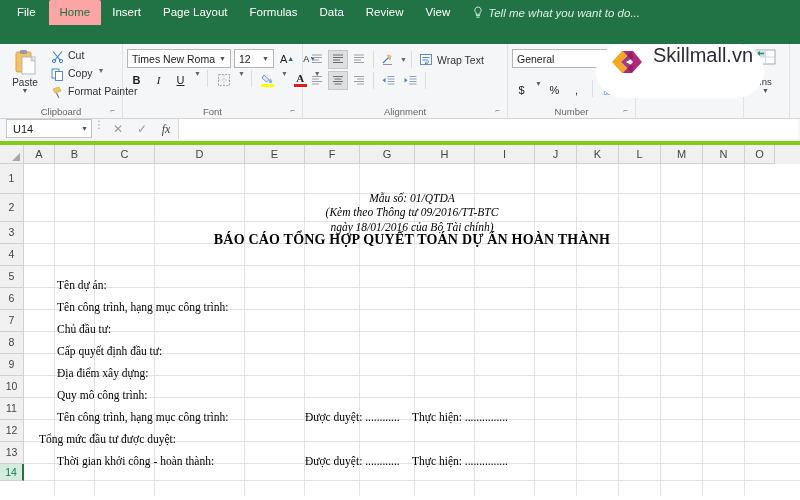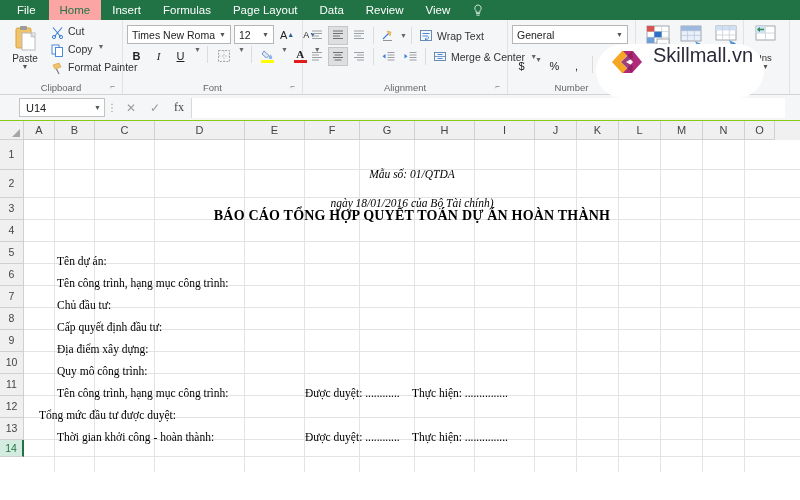--- a/index.html
+++ b/index.html
@@ -8,24 +8,24 @@
     overflow: hidden;
     background: #ffffff;
     font-family: "Liberation Sans", sans-serif;
     -webkit-font-smoothing: antialiased;
   }
   #app { position: relative; width: 800px; height: 500px; }
 
   
   .tabstrip {
     position: relative;
-    height: 20px;
+    height: 44px;
     background: #217346;
     display: flex;
-    align-items: center;
+    align-items: flex-start;
     padding-left: 4px;
   }
   .tab {
     font-size: 11.5px;
     color: #ffffff;
     padding: 0 11px;
     height: 25px;
     line-height: 25px;
     white-space: nowrap;
     cursor: default;
@@ -149,36 +149,36 @@
 
   
   .cellsgrp { width: 46px; }
 
   
   .icn { display: block; }
 
   
   .formulabar {
     height: 26px; background: #f5f6f7;
-    display: flex; align-items: center;
-    border-bottom: 1px solid #84cc16;
-    padding: 0 15px;
+    display: flex; align-items: flex-start;
+    border-bottom: 4px solid #84cc16;
+    padding: 0 2px;
   }
   .namebox {
     width: 86px; height: 19px; margin-left: 4px;
     background: #fff; border: 1px solid #c3c3c3;
     display: flex; align-items: center;
     font-size: 11px; color: #222; padding: 0 3px 0 6px;
   }
   .namebox .nv { flex: 1; }
   .namebox .nd { font-size: 7px; color: #555; }
   .fb-dots { width: 14px; text-align: center; color: #999; font-size: 10px; letter-spacing: 0; }
   .fb-btns { display: flex; align-items: center; gap: 0px; width: 72px; justify-content: space-around; }
   .fbbtn { width: 22px; height: 20px; display: flex; align-items: center; justify-content: center; color: #9a9a9a; font-size: 12px; }
-  .fx { font-family: "Liberation Serif", serif; font-size: 12px; color: #444; }
+  .fx { font-style: italic; font-family: "Liberation Serif", serif; font-size: 12px; color: #444; }
   .fb-input { flex: 1; height: 20px; background: #fff; border-left: 1px solid #d9d9d9; }
 
   
   .gridwrap { position: relative; height: 371px; background: #fff; overflow: hidden; }
   .colheads { display: flex; height: 19px; background: #f0f0f0; }
   .corner {
     width: 24px; height: 19px; background: #f0f0f0;
     border-right: 1px solid #d0d0d0; border-bottom: 1px solid #d0d0d0;
     position: relative;
   }
@@ -230,32 +230,33 @@
 </style>
 </head>
 <body>
 
 <div id="app">
 
   <div class="tabstrip">
     <div class="tab file">File</div>
     <div class="tab active">Home</div>
     <div class="tab">Insert</div>
+    <div class="tab">Page Layout</div>
     <div class="tab">Formulas</div>
-    <div class="tab">Page Layout</div>
     <div class="tab">Data</div>
     <div class="tab">Review</div>
     <div class="tab">View</div>
     <div class="tellme">
       <span class="bulb">
         <svg width="10" height="13" viewBox="0 0 10 13">
             <path d="M5 1a3.2 3.2 0 0 0-2 5.7V8.3h4V6.7A3.2 3.2 0 0 0 5 1z" fill="none" stroke="#dfeee6" stroke-width="0.9"></path>
             <path d="M3.4 9.6h3.2M3.8 11.2h2.4" stroke="#dfeee6" stroke-width="0.9" stroke-linecap="round"></path>
           </svg>
       </span>
+      <span>Tell me what you want to do...</span>
     </div>
   </div>
 
   <div class="ribbon">
 
     <div class="group clipboard">
       <div class="group-body">
         <div class="cb-inner">
           <div class="paste">
             <span>
@@ -438,31 +439,20 @@
                   <path d="M4.5 4 L1.5 6.3 L4.5 8.6z" fill="#3b7dd8"></path>
                 </svg>
             </div>
             <div class="btn">
               <svg class="icn" width="15" height="13" viewBox="0 0 15 13">
                   <path d="M6.5 2.5h7M6.5 5h7M6.5 7.5h7M6.5 10h7" stroke="#9aa0a6" stroke-width="1"></path>
                   <path d="M1.5 4 L4.5 6.3 L1.5 8.6z" fill="#3b7dd8"></path>
                 </svg>
             </div>
             <span class="sep-v"></span>
-            <div class="wrapbtn">
-              <span>
-                <svg class="icn" width="14" height="13" viewBox="0 0 14 13">
-                    <rect x="1.5" y="2.5" width="11" height="8" fill="none" stroke="#5b7fae" stroke-width="0.9"></rect>
-                    <path d="M1.5 6.5h11" stroke="#5b7fae" stroke-width="0.8"></path>
-                    <path d="M4.5 4.5h5M4.5 8.5h5" stroke="#3b7dd8" stroke-width="0.9"></path>
-                  </svg>
-              </span>
-              <span>Merge &amp; Center</span>
-              <span class="mini-caret">▼</span>
-            </div>
           </div>
         </div>
       </div>
       <div class="group-label">
         <span>Alignment</span>
         <span class="dlg">⌐</span>
       </div>
     </div>
 
     <div class="group numgrp">
@@ -656,20 +646,21 @@
           <div class="vline" style="left:510px"></div>
           <div class="vline" style="left:552px"></div>
           <div class="vline" style="left:594px"></div>
           <div class="vline" style="left:636px"></div>
           <div class="vline" style="left:678px"></div>
           <div class="vline" style="left:720px"></div>
         </div>
 
         <div class="doc">
           <div class="hdr-italic" style="top:23px">Mẫu số: 01/QTDA</div>
+          <div class="hdr-italic" style="top:37px">(Kèm theo Thông tư 09/2016/TT-BTC</div>
           <div class="hdr-italic" style="top:52px">ngày 18/01/2016 của Bộ Tài chính)</div>
 
           <div class="title" style="top:68px">BÁO CÁO TỔNG HỢP QUYẾT TOÁN DỰ ÁN HOÀN THÀNH</div>
 
           <div class="flabel" style="left:33px; top:115px">Tên dự án:</div>
           <div class="flabel" style="left:33px; top:137px">Tên công trình, hạng mục công trình:</div>
           <div class="flabel" style="left:33px; top:159px">Chủ đầu tư:</div>
           <div class="flabel" style="left:33px; top:181px">Cấp quyết định đầu tư:</div>
           <div class="flabel" style="left:33px; top:203px">Địa điểm xây dựng:</div>
           <div class="flabel" style="left:33px; top:225px">Quy mô công trình:</div>

